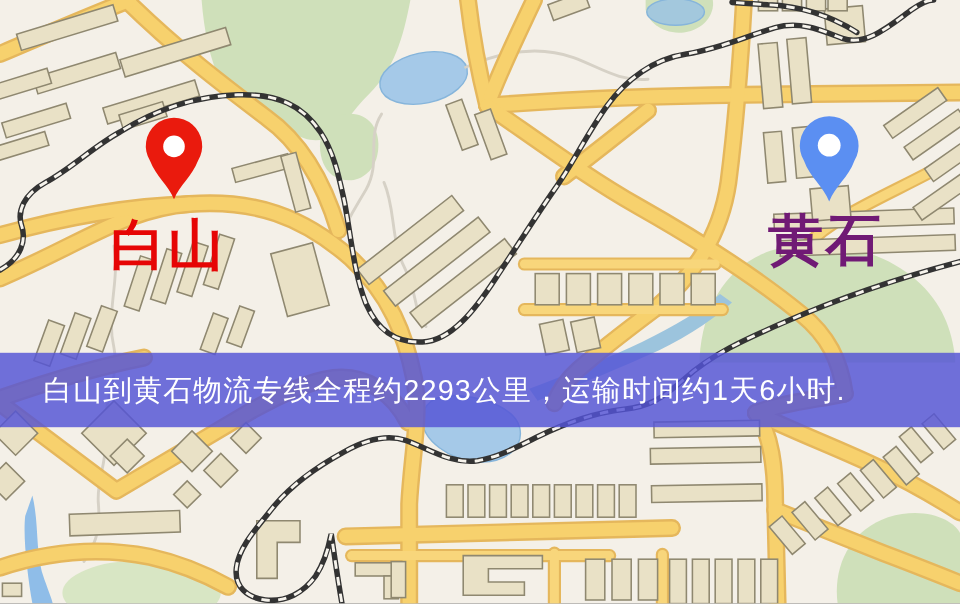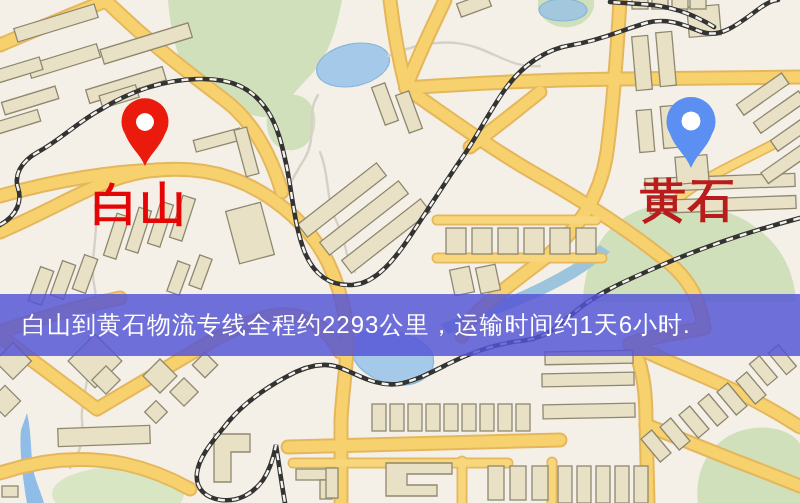--- a/index.html
+++ b/index.html
@@ -23,27 +23,27 @@
   .railbase{fill:none;stroke:#333;stroke-width:4.6;stroke-linecap:round;}
   .raildash{fill:none;stroke:#f6f3ec;stroke-width:2.4;stroke-dasharray:7 7;stroke-linecap:butt;}
   
   .pin{position:absolute;width:60px;height:70px;pointer-events:auto;}
   .pin svg{overflow:visible;}
   .map-label{
     position:absolute;font-weight:bold;font-size:46px;line-height:1;
     letter-spacing:2px;white-space:nowrap;user-select:none;text-align:right;
   }
   #origin-label{left:92px;top:181px;color:#e60505;}
-  #destination-label{left:640px;top:177px;color:#b91c1c;}
+  #destination-label{left:640px;top:177px;color:#701a75;}
   #route-banner{
     position:absolute;left:0;top:294px;width:800px;height:62px;
     background:rgba(84,84,214,0.83);display:flex;align-items:center;
   }
   #route-banner .banner-text{
-    color:#ffffff;font-size:24px;padding-left:22px;letter-spacing:1px;
+    color:#ffffff;font-size:24px;padding-left:36px;letter-spacing:1px;
   }
 </style>
 </head>
 <body>
 
 <div id="stage">
 
   <svg id="basemap" width="800" height="503" viewBox="0 0 800 503" xmlns="http://www.w3.org/2000/svg">
 
     <rect x="0" y="0" width="800" height="503" fill="#f4f0e8"></rect>

